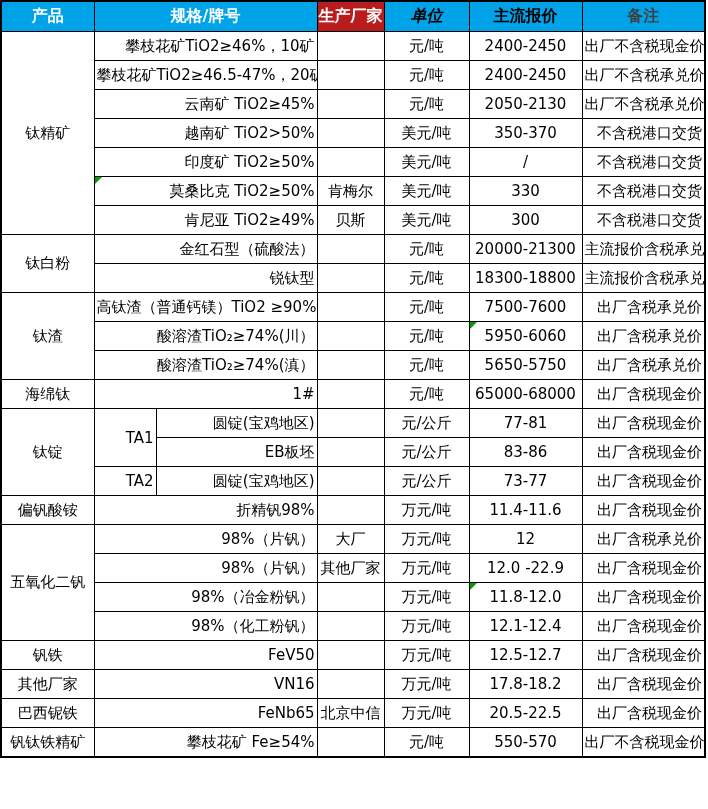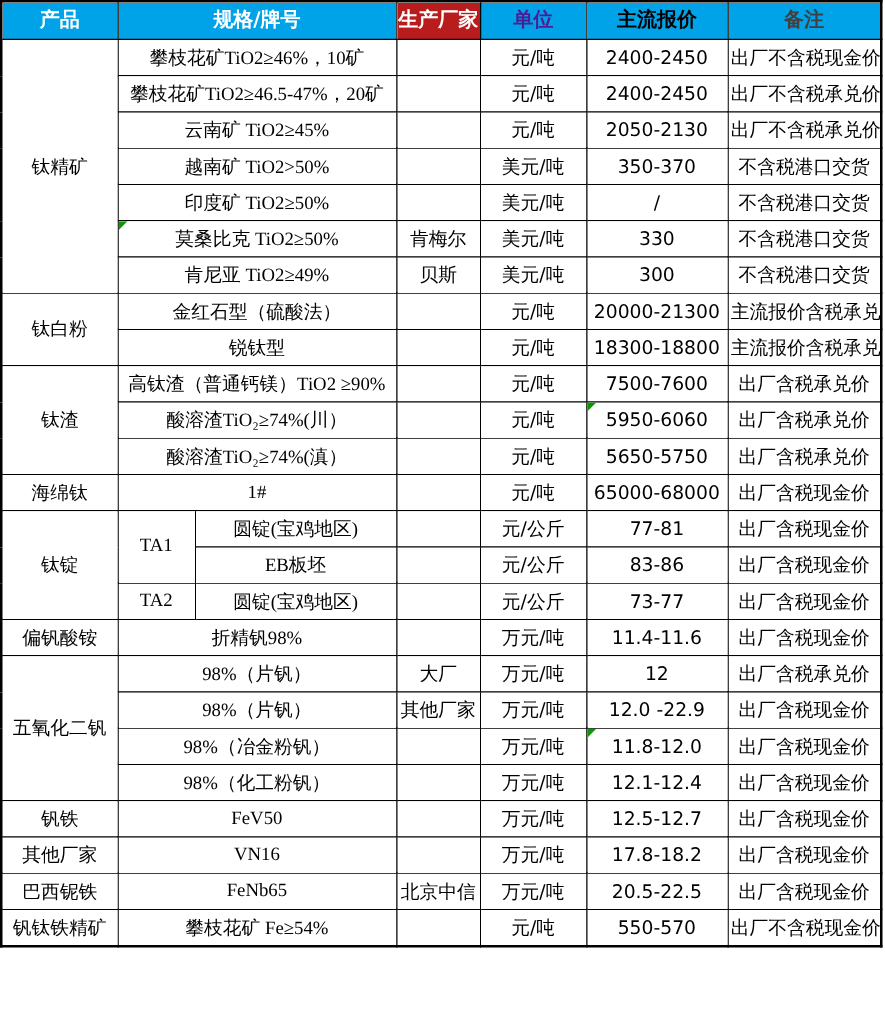--- a/index.html
+++ b/index.html
@@ -4,21 +4,21 @@
 <style>
   html,body{margin:0;padding:0;background:#ffffff;}
   body{font-family:"DejaVu Sans","Liberation Sans",sans-serif;color:#000;}
   .canvas{width:708px;height:809px;position:relative;background:#fff;}
   .wrap{position:absolute;top:0;left:0;}
   table{border-collapse:collapse;table-layout:fixed;width:706px;border:2px solid #000;}
   th,td{border:1px solid #000;overflow:hidden;white-space:nowrap;}
   th{background:#00A2E8;color:#fff;font-size:16px;font-weight:bold;height:29px;padding:0;text-align:center;}
   td{height:28px;font-size:15px;background:#fff;padding:0 2px;position:relative;vertical-align:middle;}
   td.c{text-align:center;}
-  td.l{text-align:center;font-family:Liberation Serif, serif;}
+  td.l{text-align:right;}
   .tri-mark{position:absolute;top:0;left:0;width:0;height:0;
     border-top:7px solid #089B00;border-right:7px solid transparent;}
 </style>
 </head>
 <body>
 
 <div class="canvas">
   <div class="wrap">
     <table>
       <colgroup>
@@ -28,21 +28,21 @@
           <col style="width: 67px;">
           <col style="width: 85px;">
           <col style="width: 113px;">
           <col style="width: 123px;">
         </colgroup>
       <thead>
           <tr>
             <th colspan="1" style="background: rgb(0, 162, 232); color: rgb(255, 255, 255);">产品</th>
             <th colspan="2" style="background: rgb(0, 162, 232); color: rgb(255, 255, 255);">规格/牌号</th>
             <th colspan="1" style="background: #b91c1c; color: rgb(255, 255, 255);">生产厂家</th>
-            <th colspan="1" style="background: rgb(0, 162, 232); color: #4c1d95;">单位</th>
+            <th colspan="1" style="background: rgb(0, 162, 232); color: #000000; font-style: italic;">单位</th>
             <th colspan="1" style="background: rgb(0, 162, 232); color: #000000;">主流报价</th>
             <th colspan="1" style="background: rgb(0, 162, 232); color: #404040;">备注</th>
           </tr>
         </thead>
       <tbody>
           <tr>
             <td rowspan="7" class="c">钛精矿</td>
             <td colspan="2" class="l">攀枝花矿TiO2≥46%，10矿</td>
             <td class="c"></td>
             <td class="c">元/吨</td>

